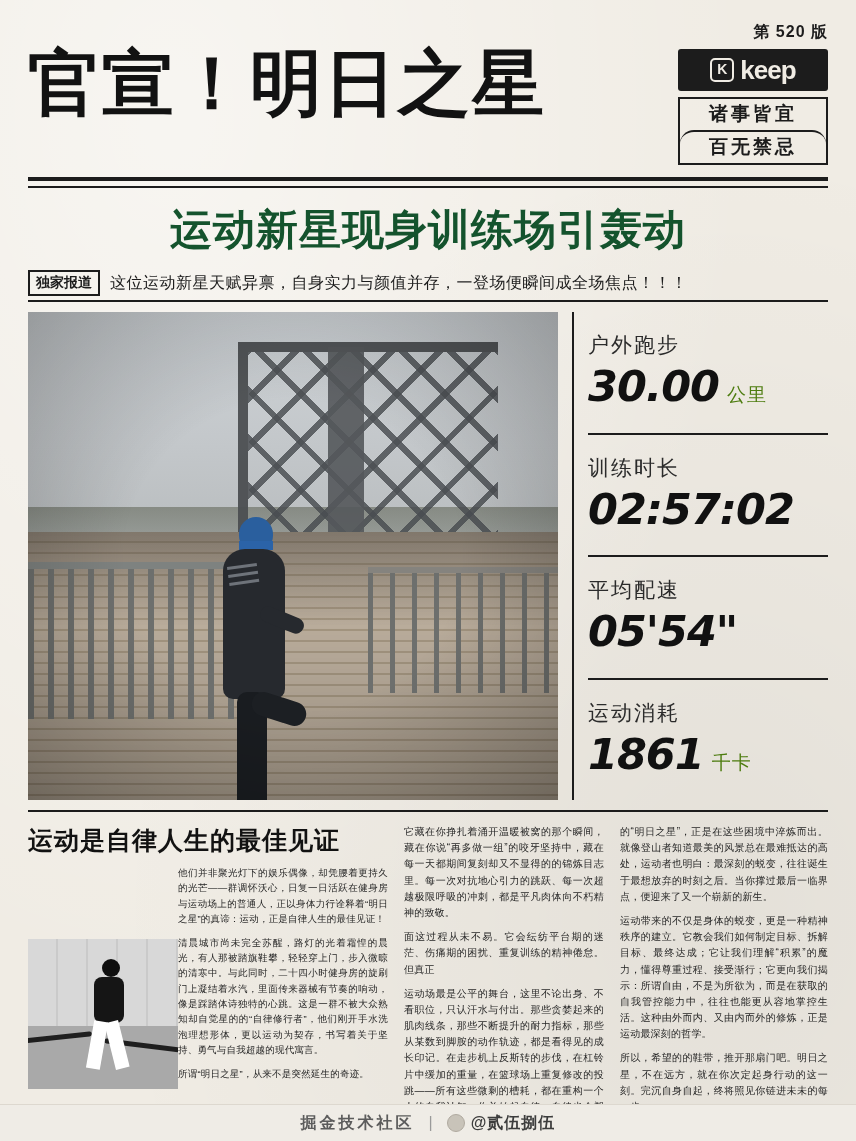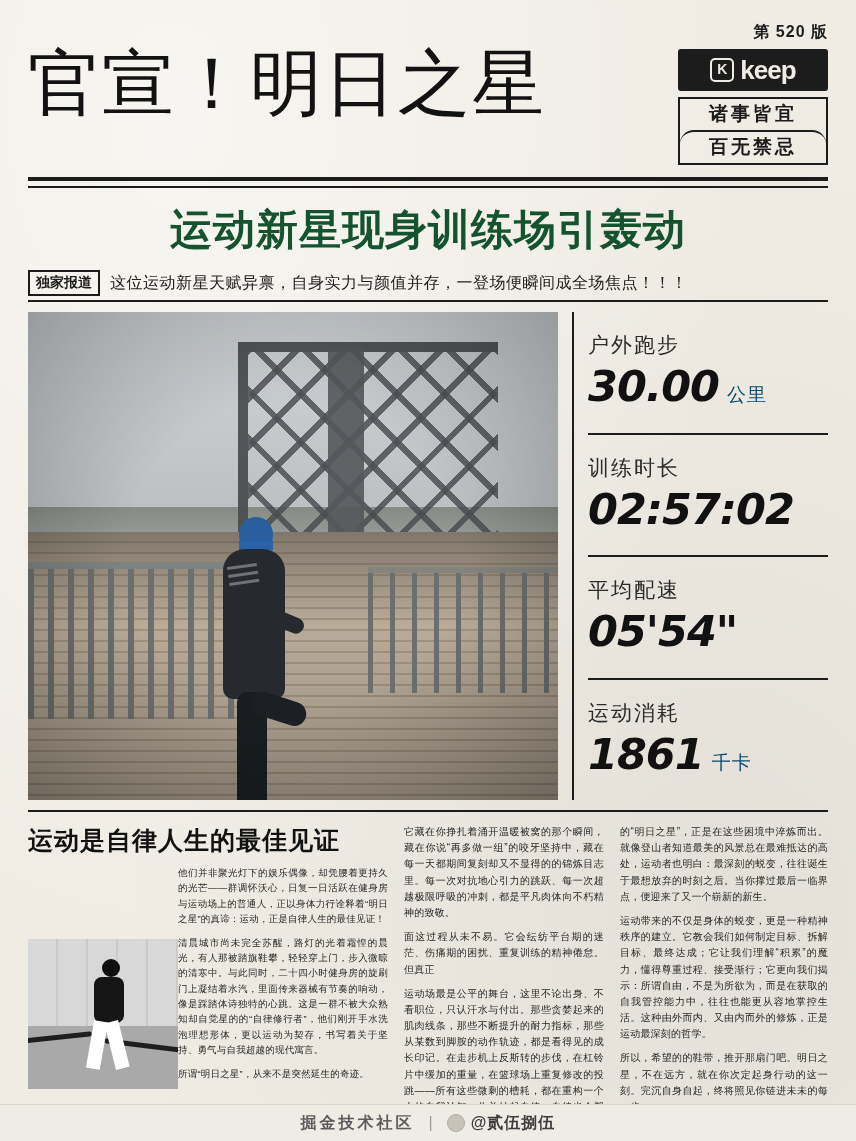--- a/index.html
+++ b/index.html
@@ -44,21 +44,21 @@
   }
   .masthead {
     display: flex;
     align-items: flex-start;
     justify-content: space-between;
     border-bottom: 4px solid #1c1c1c;
     padding-bottom: 12px;
   }
   .headline-main {
     font-size: 72px;
-    font-weight: normal;
+    font-weight: bold;
     line-height: 1.02;
     letter-spacing: 2px;
     color: #121212;
     font-family: "DejaVu Sans", "Liberation Sans", sans-serif;
     white-space: nowrap;
   }
   .brand-col {
     width: 150px;
     flex: 0 0 150px;
     margin-top: 2px;
@@ -289,21 +289,21 @@
   .stat-value {
     font-size: 43px;
     font-weight: bold;
     font-style: italic;
     color: #111;
     font-family: "DejaVu Sans", "Liberation Sans", sans-serif;
     letter-spacing: -1px;
   }
   .stat-unit {
     font-size: 19px;
-    color: #0c4a6e;
+    color: #4d7c0f;
     letter-spacing: 1px;
   }
 
   
   .article-wrap {
     border-top: 2px solid #1c1c1c;
     margin-top: 10px;
     padding-top: 12px;
     display: flex;
     gap: 16px;

